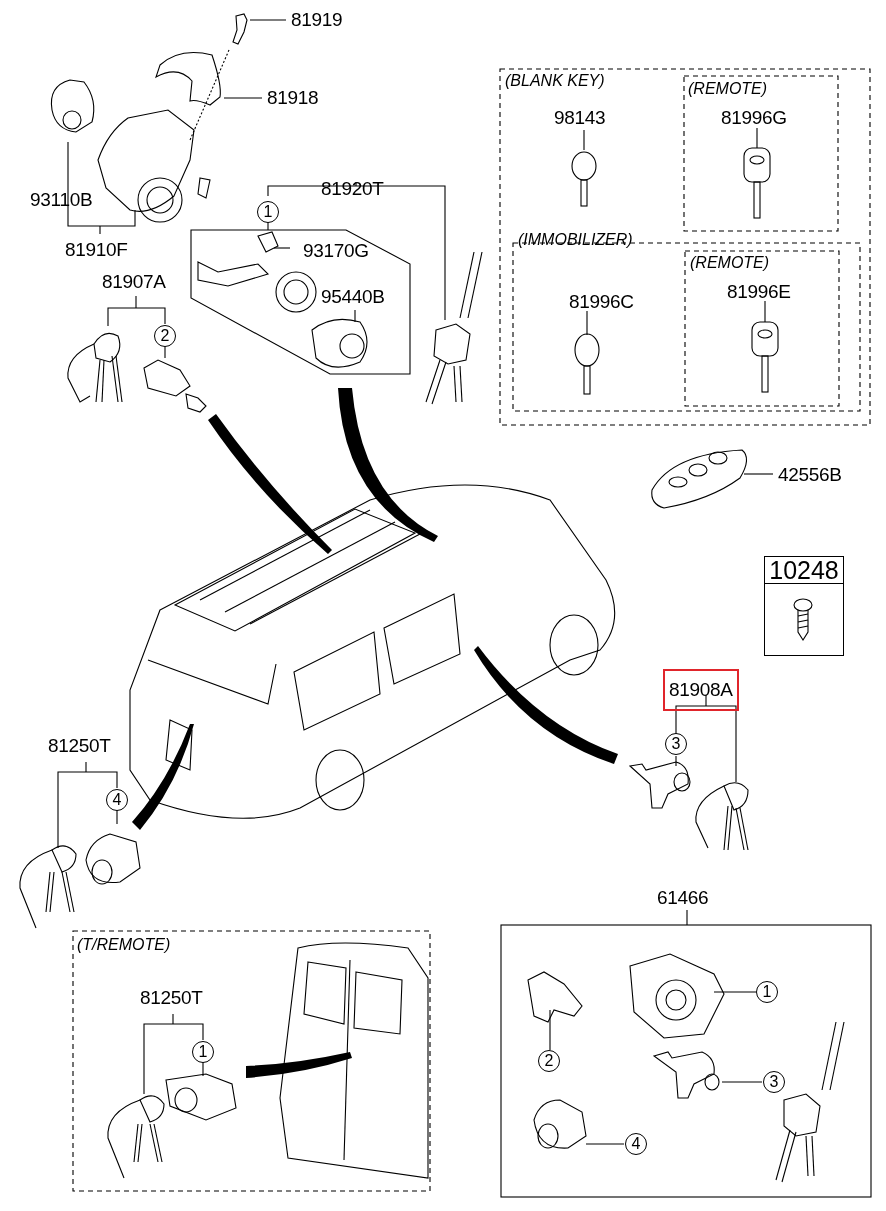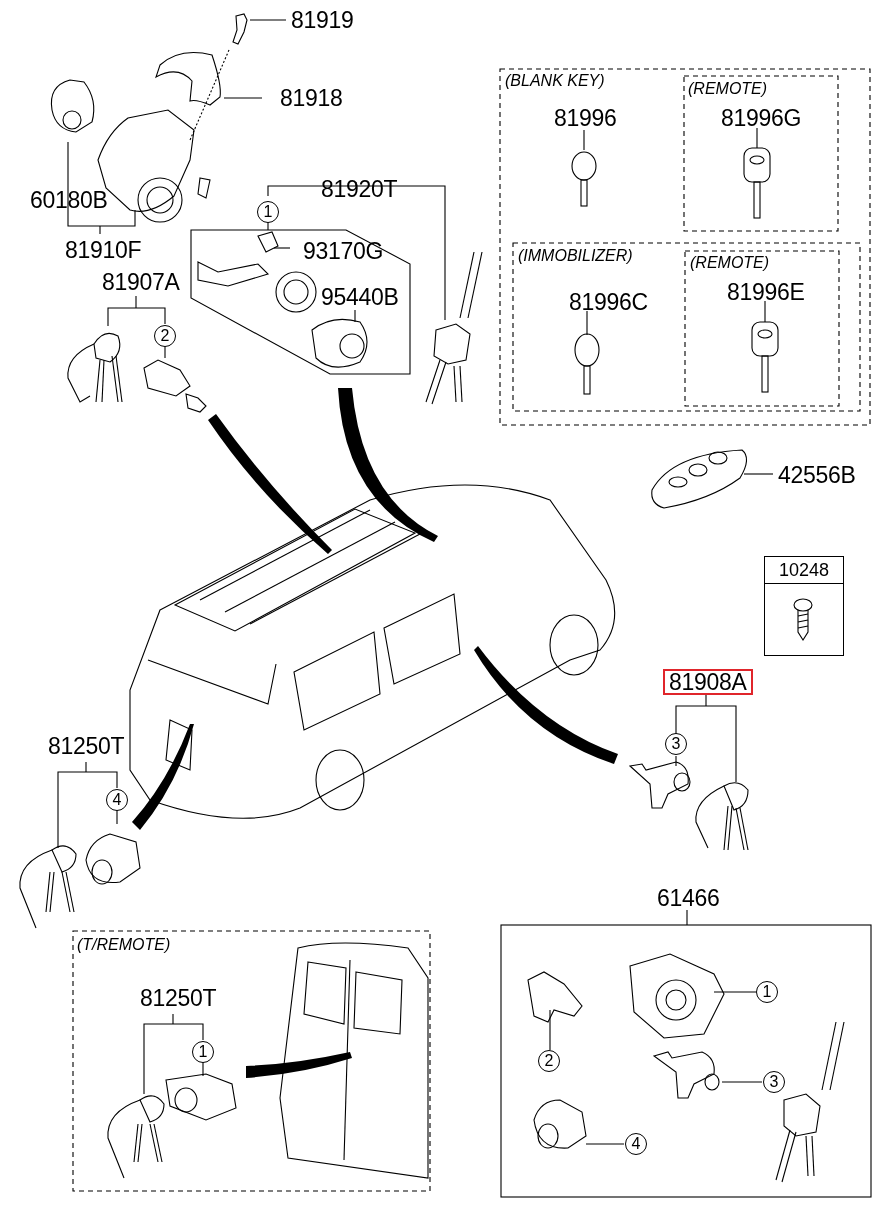--- a/index.html
+++ b/index.html
@@ -1,23 +1,23 @@
 <!DOCTYPE html>
 <html><head>
 <meta charset="utf-8">
 <style>
   html,body{margin:0;padding:0;background:#fff;}
   body{width:886px;height:1211px;position:relative;overflow:hidden;font-family:"Liberation Sans",sans-serif;color:#000;}
   #diagram{position:absolute;left:0;top:0;width:886px;height:1211px;}
-  .lbl{position:absolute;font-size:23px;line-height:20px;white-space:nowrap;letter-spacing:-0.3px;cursor:pointer;}
-  .hl{outline:2px solid #e0252b;outline-offset:1px;padding:0 3px;}
+  .lbl{position:absolute;font-size:19px;line-height:20px;white-space:nowrap;letter-spacing:-0.3px;cursor:pointer;}
+  .hl{outline:2px solid #e0252b;outline-offset:1px;padding:8px 3px;}
   .circ{position:absolute;width:20px;height:20px;border:1.3px solid #000;border-radius:50%;font-size:16px;line-height:20px;text-align:center;background:#fff;cursor:pointer;}
   .boxlbl{position:absolute;font-size:16px;line-height:18px;white-space:nowrap;font-style:italic;}
   .screwbox{position:absolute;left:764px;top:556px;width:78px;height:98px;border:1.2px solid #000;}
-  .screwbox .hdr{height:26px;border-bottom:1.2px solid #000;font-size:18px;line-height:26px;text-align:center;}
+  .screwbox .hdr{height:26px;border-bottom:1.2px solid #000;font-size:25px;line-height:26px;text-align:center;}
 </style>
 </head>
 <body>
 
 <svg id="diagram" viewBox="0 0 886 1211" xmlns="http://www.w3.org/2000/svg" fill="none" stroke="#000" stroke-width="1.1">
 
   <g>
     <path d="M236 16 l8 -2 l3 6 l-3 12 l-6 12 l-5 -2 l4 -12z"></path>
     <line x1="229" y1="50" x2="190" y2="140" stroke-dasharray="2 2"></line>
   </g>
@@ -229,39 +229,39 @@
     <line x1="790" y1="1130" x2="776" y2="1180"></line>
       <line x1="796" y1="1132" x2="782" y2="1182"></line>
     <line x1="806" y1="1136" x2="808" y2="1176"></line>
       <line x1="812" y1="1136" x2="814" y2="1176"></line>
     <line x1="836" y1="1022" x2="822" y2="1090"></line>
       <line x1="844" y1="1022" x2="830" y2="1090"></line>
   </g>
 </svg>
 
 <span class="lbl" style="left:291px;top:10px">81919</span>
-<span class="lbl" style="left:280px;top:88px">81918</span>
-<span class="lbl" style="left:30px;top:190px">60180B</span>
+<span class="lbl" style="left:267px;top:88px">81918</span>
+<span class="lbl" style="left:30px;top:190px">93110B</span>
 <span class="lbl" style="left:65px;top:240px">81910F</span>
 <span class="lbl" style="left:321px;top:179px">81920T</span>
 <span class="lbl" style="left:303px;top:241px">93170G</span>
 <span class="lbl" style="left:321px;top:287px">95440B</span>
 <span class="lbl" style="left:102px;top:272px">81907A</span>
 <span class="lbl" style="left:778px;top:465px">42556B</span>
 <span class="lbl hl" style="left: 666px; top: 672px; outline-color: rgb(224, 37, 43);">81908A</span>
 <span class="lbl" style="left:48px;top:736px">81250T</span>
 <span class="lbl" style="left:140px;top:988px">81250T</span>
 <span class="lbl" style="left:657px;top:888px">61466</span>
 
 <span class="boxlbl" style="left:505px;top:72px">(BLANK KEY)</span>
 <span class="boxlbl" style="left:688px;top:80px">(REMOTE)</span>
-<span class="boxlbl" style="left:518px;top:247px">(IMMOBILIZER)</span>
+<span class="boxlbl" style="left:518px;top:231px">(IMMOBILIZER)</span>
 <span class="boxlbl" style="left:690px;top:254px">(REMOTE)</span>
 <span class="boxlbl" style="left:77px;top:936px">(T/REMOTE)</span>
-<span class="lbl" style="left:554px;top:108px">81996</span>
+<span class="lbl" style="left:554px;top:108px">98143</span>
 <span class="lbl" style="left:721px;top:108px">81996G</span>
 <span class="lbl" style="left:569px;top:292px">81996C</span>
 <span class="lbl" style="left:727px;top:282px">81996E</span>
 
 <div class="screwbox">
   <div class="hdr">10248</div>
 </div>
 
 <span class="circ" style="left:257px;top:201px">1</span>
 <span class="circ" style="left:154px;top:325px">2</span>

